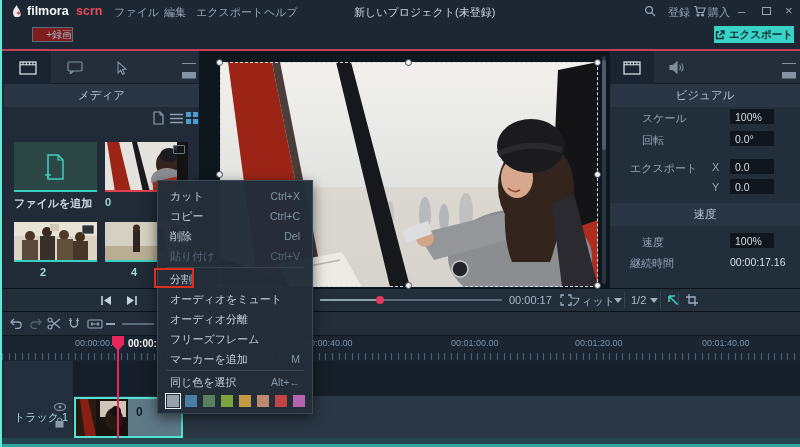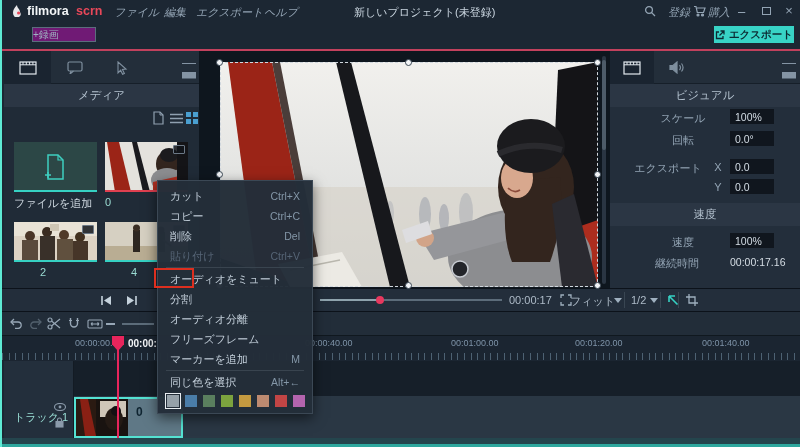--- a/index.html
+++ b/index.html
@@ -7,56 +7,56 @@
   .app{position:relative;width:800px;height:447px;background:#1c2733;overflow:hidden;
        border-left:2px solid #5eead4;}
   .abs{position:absolute;}
   .ico{display:inline-flex;align-items:center;justify-content:center;}
   svg{display:block;}
 
   
   .titlebar{left:0;top:0;width:800px;height:22px;background:#1c2733;}
   .brand{color:#f2f5f7;font-weight:bold;font-size:12.5px;}
   .brand-red{color:#e8485a;font-weight:bold;font-size:12.5px;}
-  .menu-item{color:#93a4b4;font-size:11px;font-style:italic;}
+  .menu-item{color:#93a4b4;font-size:11px;}
   .proj-title{color:#c9d5df;font-size:11px;}
 
   
-  .record-btn{left:30px;top:27px;width:64px;height:15px;border:1px solid #5c6d7d;
-     color:#9fb2c1;font-size:10px;display:flex;align-items:center;justify-content:flex-start;background:#701a75;}
+  .record-btn{left:30px;top:27px;width:41px;height:15px;border:1px solid #5c6d7d;
+     color:#9fb2c1;font-size:10px;display:flex;align-items:center;justify-content:flex-end;background:#7f1d1d;}
   .export-btn{left:712px;top:26px;width:80px;height:17px;background:#38d3c6;color:#0c2b33;
      font-size:10.5px;font-weight:bold;display:flex;align-items:center;justify-content:center;gap:4px;}
 
   .pink-line{left:0;top:49px;width:800px;height:2px;background:#c2415d;}
   .bottom-line{left:0;top:444px;width:800px;height:3px;background:#2ea89e;}
   .audio-strip{left:0;top:438px;width:800px;height:6px;background:#24454d;}
 
   
   .lpanel{left:2px;top:51px;width:195px;height:239px;background:#202b37;}
   .ltabs{left:2px;top:51px;width:195px;height:33px;background:#232e3a;border-bottom:1px solid #161f29;}
   .tab{width:47px;height:33px;display:flex;align-items:center;justify-content:center;}
   .tab.active{background:#1a2430;}
   .burger{width:14px;height:9px;border-top:1.5px solid #8494a4;
      box-shadow:0 3px 0 #8494a4,0 6.5px 0 #8494a4;}
   .sec-head{background:#2b3644;color:#b5c3d0;font-size:11.5px;display:flex;align-items:center;justify-content:center;}
   .tile{background:#151d26;}
   .tile-underline{position:absolute;left:0;bottom:0;width:100%;height:2px;}
-  .tile-label{color:#9adbd2;font-size:11px;}
+  .tile-label{color:#9adbd2;font-size:11px;font-weight:bold;}
   .badge{position:absolute;right:3px;top:3px;width:12px;height:9px;background:rgba(16,20,26,.85);
      border:1px solid #6b7886;border-radius:1px;}
 
   
   .preview{left:197px;top:51px;width:411px;height:237px;background:#0e161e;}
   .vidsel{left:218px;top:62px;width:378px;height:225px;border:1.5px dashed #cfd6dd;}
   .hnd{position:absolute;width:7px;height:7px;border-radius:50%;background:#f2f4f6;border:1px solid #3a4754;z-index:4;}
 
   
   .rpanel{left:608px;top:51px;width:190px;height:237px;background:#232e3b;}
   .field{background:#10161e;color:#d3dce4;font-size:10.5px;padding:1px 5px;min-width:44px;height:15px;display:flex;align-items:center;}
-  .flabel{color:#93a4b4;font-size:11px;text-align:center;}
+  .flabel{color:#93a4b4;font-size:11px;text-align:left;}
   .scrollbar{left:600px;top:56px;width:4px;height:228px;background:#2a3542;border-radius:2px;}
   .scroll-thumb{left:600px;top:60px;width:4px;height:90px;background:#4d5b68;border-radius:2px;}
 
   
   .ctrlrow{left:0;top:288px;width:800px;height:24px;background:#232e3b;border-top:1px solid #0c121a;border-bottom:1px solid #0c121a;}
   .ctrl-txt{color:#aebbc8;font-size:11px;}
   .vsep{width:1px;height:16px;background:#39465200;border-left:1px solid #394652;}
 
   
   .tl-toolbar{left:0;top:312px;width:800px;height:24px;background:#222d39;border-bottom:1px solid #10181f;}
@@ -466,24 +466,24 @@
     <div class="mi">
       <span>削除</span>
       <span class="sc">Del</span>
     </div>
     <div class="mi disabled">
       <span>貼り付け</span>
       <span class="sc">Ctrl+V</span>
     </div>
     <div class="msep"></div>
     <div class="mi">
+      <span>分割</span>
+    </div>
+    <div class="mi">
       <span>オーディオをミュート</span>
-    </div>
-    <div class="mi">
-      <span>分割</span>
     </div>
     <div class="mi">
       <span>オーディオ分離</span>
     </div>
     <div class="mi">
       <span>フリーズフレーム</span>
     </div>
     <div class="mi">
       <span>マーカーを追加</span>
       <span class="sc">M</span>

